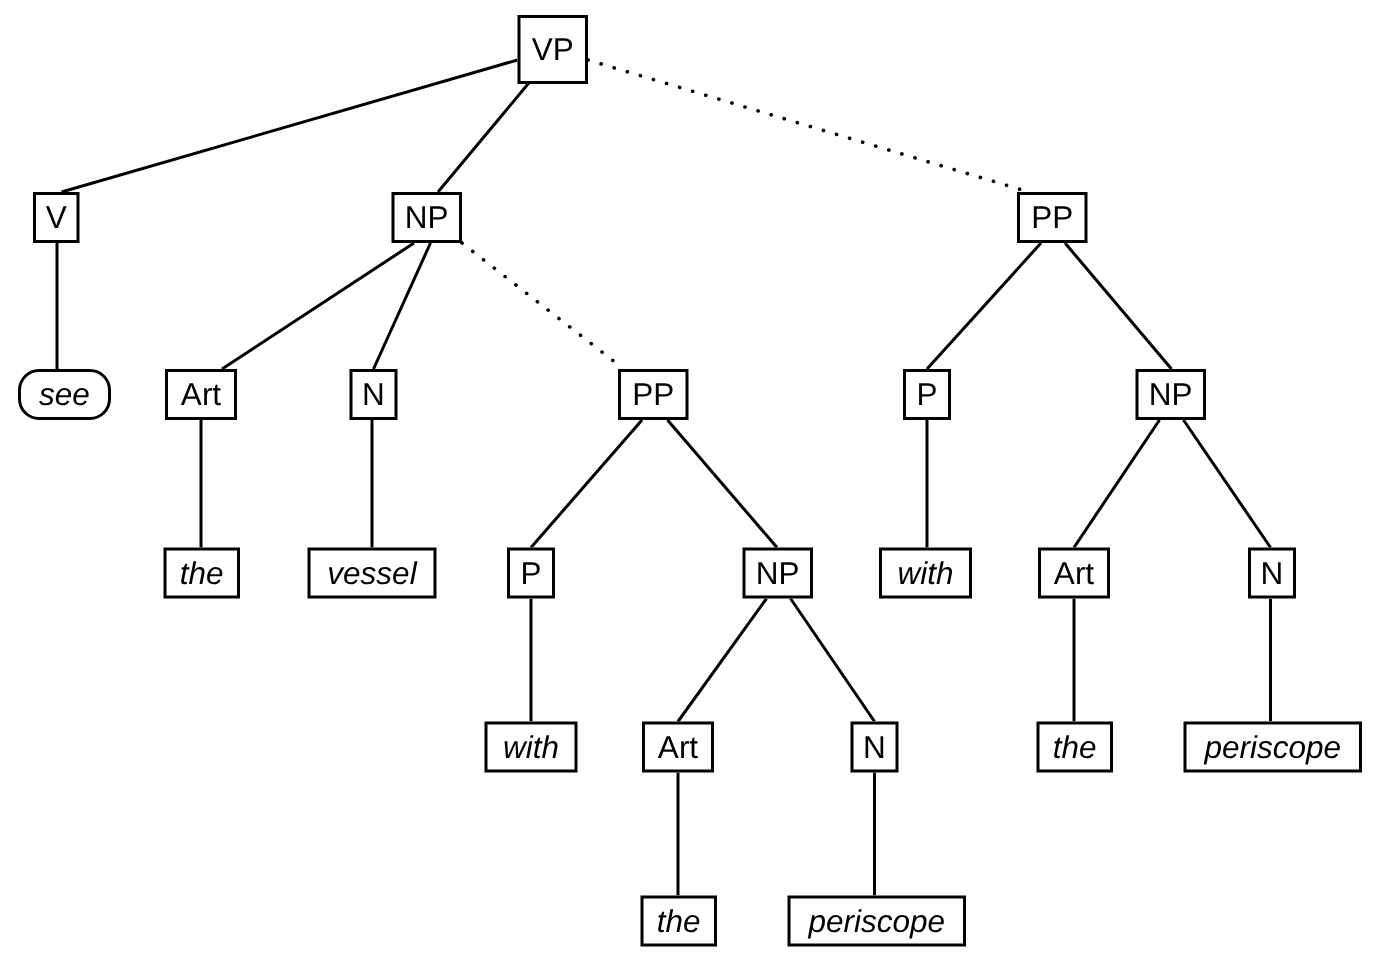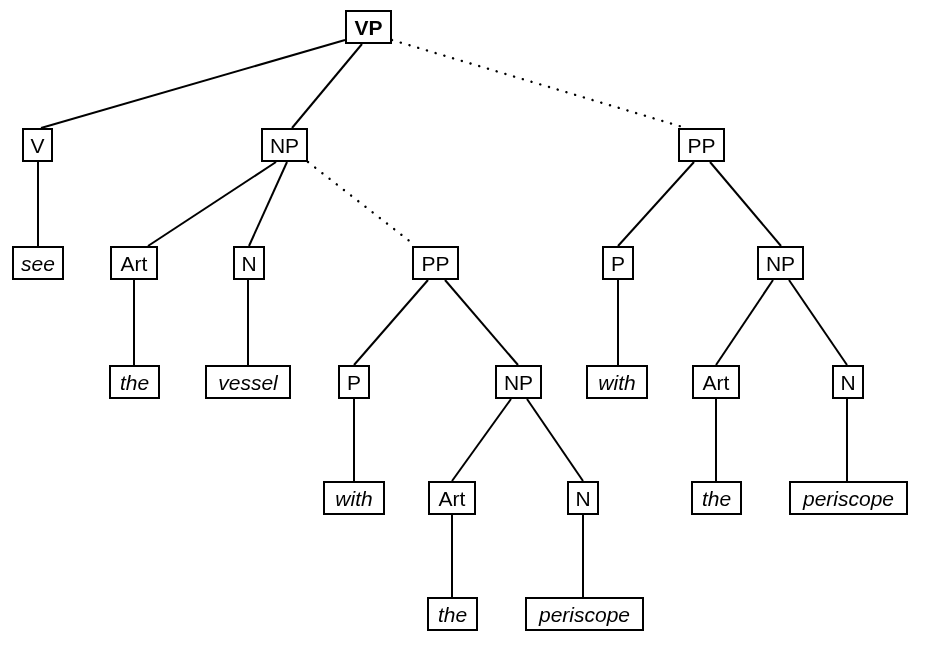--- a/index.html
+++ b/index.html
@@ -66,25 +66,25 @@
       <line x1="452" y1="515" x2="452" y2="597" stroke="#000000" stroke-width="2"></line>
       <line x1="583" y1="515" x2="583" y2="597" stroke="#000000" stroke-width="2"></line>
       <line x1="694" y1="162" x2="618" y2="246" stroke="#000000" stroke-width="2"></line>
       <line x1="710" y1="162" x2="781" y2="246" stroke="#000000" stroke-width="2"></line>
       <line x1="618" y1="280" x2="618" y2="365" stroke="#000000" stroke-width="2"></line>
       <line x1="773" y1="280" x2="716" y2="365" stroke="#000000" stroke-width="2"></line>
       <line x1="789" y1="280" x2="847" y2="365" stroke="#000000" stroke-width="2"></line>
       <line x1="716" y1="399" x2="716" y2="481" stroke="#000000" stroke-width="2"></line>
       <line x1="847" y1="399" x2="847" y2="481" stroke="#000000" stroke-width="2"></line>
     </svg>
-<div class="node" style="left: 345px; top: 10px; width: 47px; height: 34px; border-color: rgb(0, 0, 0); font-weight: bold;">VP</div>
+<div class="node" style="left: 345px; top: 10px; width: 47px; height: 46px; border-color: rgb(0, 0, 0);">VP</div>
     <div class="node" style="left: 22px; top: 128px; width: 31px; height: 34px; border-color: rgb(0, 0, 0);">V</div>
     <div class="node" style="left: 261px; top: 128px; width: 47px; height: 34px; border-color: rgb(0, 0, 0);">NP</div>
     <div class="node" style="left: 678px; top: 128px; width: 47px; height: 34px; border-color: rgb(0, 0, 0);">PP</div>
-    <div class="node terminal" style="left: 12px; top: 246px; width: 52px; height: 34px; border-color: rgb(0, 0, 0);">see</div>
+    <div class="node terminal" style="left: 12px; top: 246px; width: 62px; height: 34px; border-color: rgb(0, 0, 0); border-radius: 14px;">see</div>
     <div class="node" style="left: 110px; top: 246px; width: 48px; height: 34px; border-color: rgb(0, 0, 0);">Art</div>
     <div class="node" style="left: 233px; top: 246px; width: 32px; height: 34px; border-color: rgb(0, 0, 0);">N</div>
     <div class="node" style="left: 412px; top: 246px; width: 47px; height: 34px; border-color: rgb(0, 0, 0);">PP</div>
     <div class="node" style="left: 602px; top: 246px; width: 32px; height: 34px; border-color: rgb(0, 0, 0);">P</div>
     <div class="node" style="left: 757px; top: 246px; width: 47px; height: 34px; border-color: rgb(0, 0, 0);">NP</div>
     <div class="node terminal" style="left: 109px; top: 365px; width: 51px; height: 34px; border-color: rgb(0, 0, 0);">the</div>
     <div class="node terminal" style="left: 205px; top: 365px; width: 86px; height: 34px; border-color: rgb(0, 0, 0); font-style: italic;">vessel</div>
     <div class="node" style="left: 338px; top: 365px; width: 32px; height: 34px; border-color: rgb(0, 0, 0);">P</div>
     <div class="node" style="left: 495px; top: 365px; width: 47px; height: 34px; border-color: rgb(0, 0, 0);">NP</div>
     <div class="node terminal" style="left: 586px; top: 365px; width: 62px; height: 34px; border-color: rgb(0, 0, 0);">with</div>

